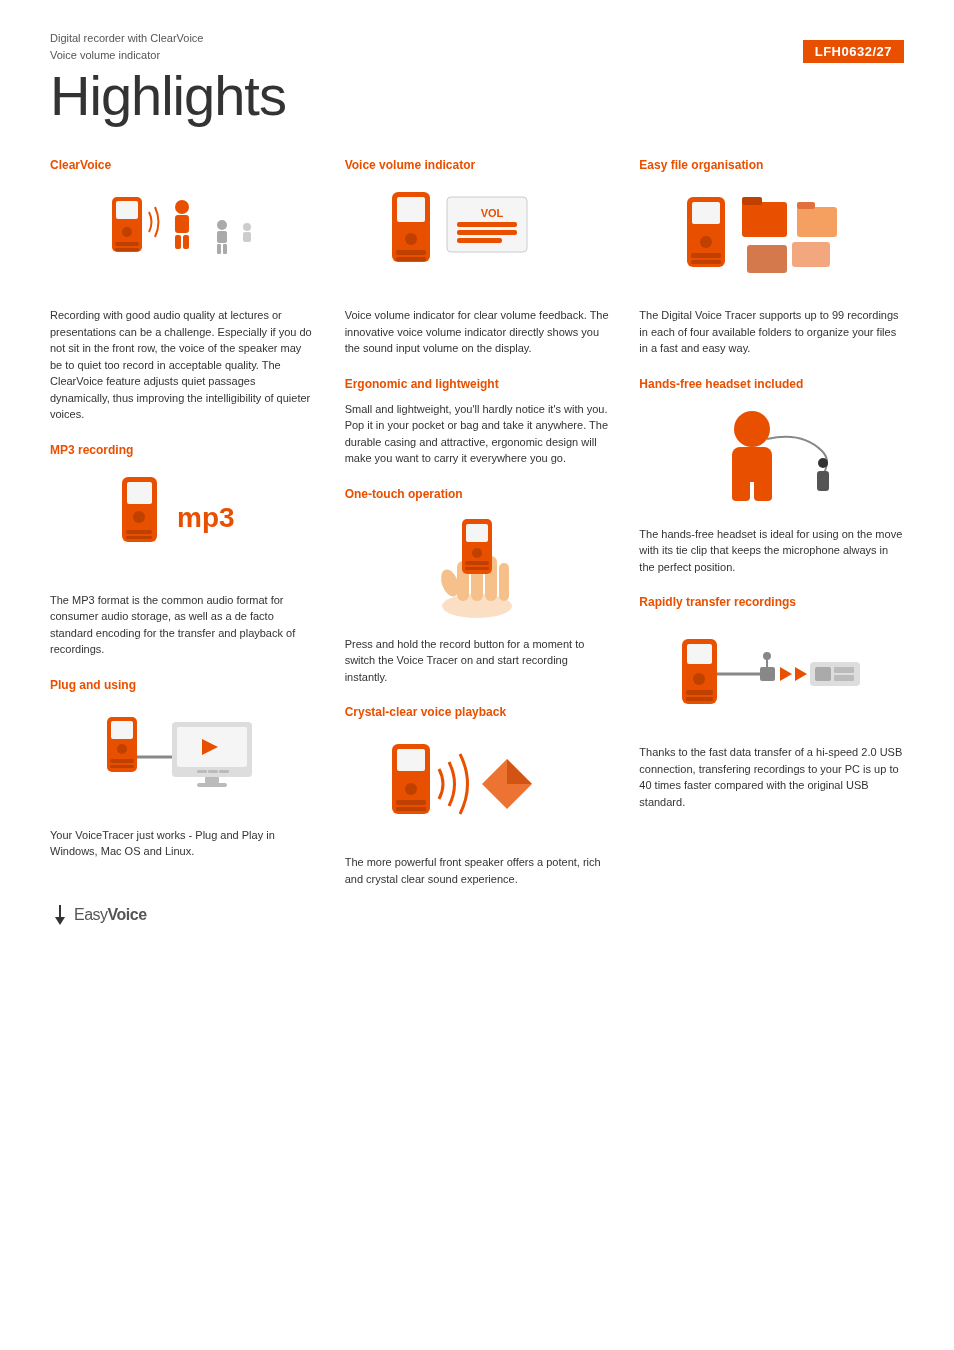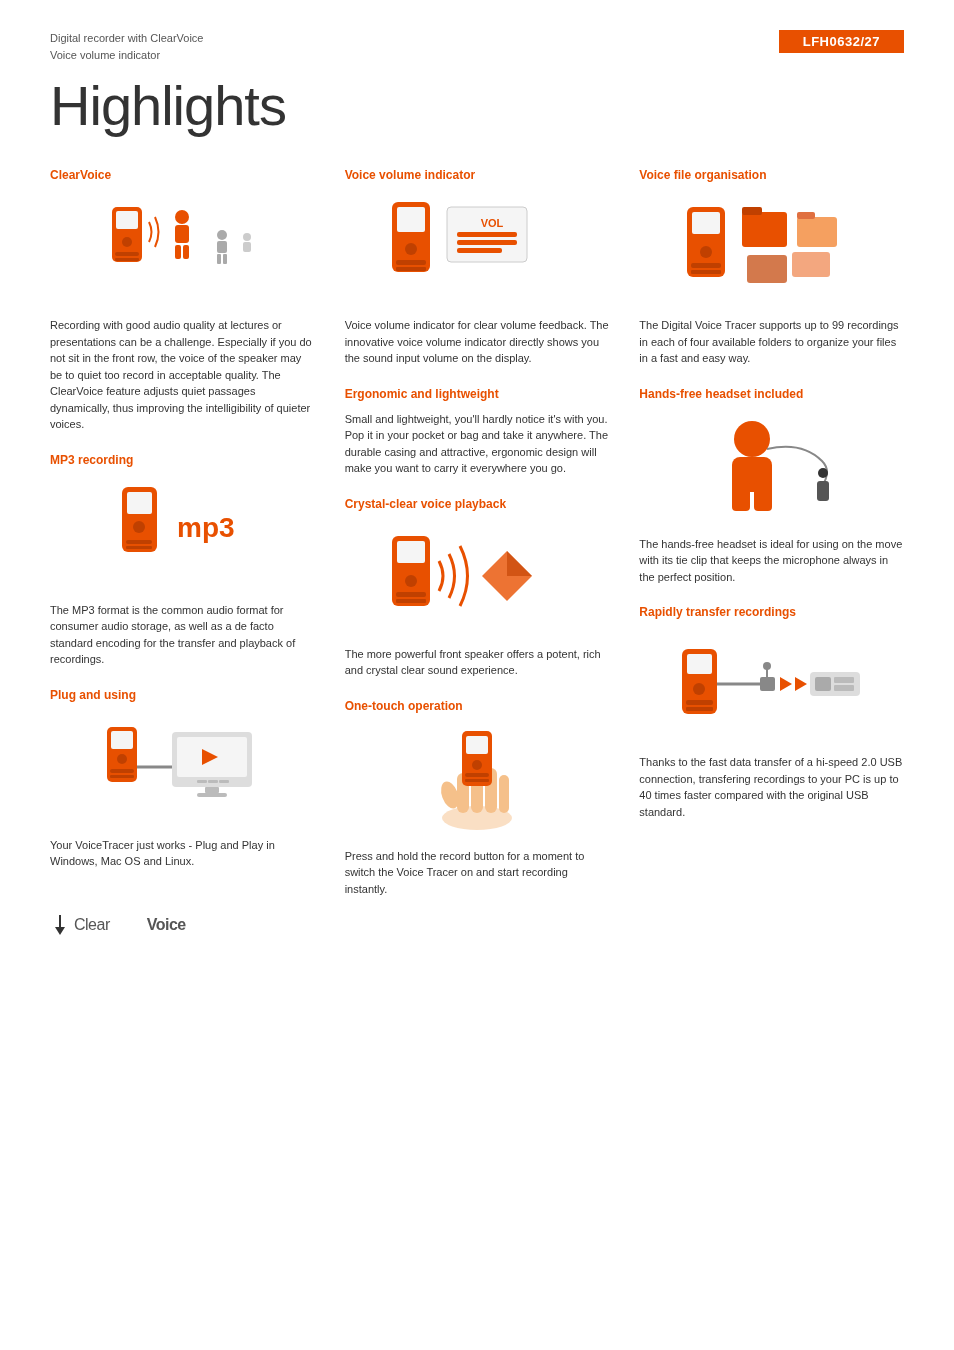--- a/index.html
+++ b/index.html
@@ -14,34 +14,34 @@
 
     .page {
       padding: 30px 50px 60px 50px;
       position: relative;
     }
 
     
     .header {
       display: flex;
       justify-content: space-between;
-      align-items: flex-start;
-      margin-bottom: 10px;
+      align-items: flex-end;
+      margin-bottom: 0;
     }
     .header-left {
       font-size: 11px;
       color: #555;
       line-height: 1.5;
     }
     .header-model {
       background: #e85000;
       color: #fff;
       font-size: 13px;
       font-weight: bold;
-      padding: 4px 24px;
+      padding: 4px 12px;
       letter-spacing: 0.5px;
     }
 
     
     .page-title {
       font-size: 56px;
       font-weight: 300;
       color: #333;
       margin-bottom: 30px;
       letter-spacing: -1px;
@@ -216,20 +216,44 @@
         </div>
         <p class="section-text">Voice volume indicator for clear volume feedback. The innovative voice volume indicator directly shows you the sound input volume on the display.</p>
       </div>
 
       <div style="margin-top:20px">
         <div class="section-heading">Ergonomic and lightweight</div>
         <p class="section-text">Small and lightweight, you'll hardly notice it's with you. Pop it in your pocket or bag and take it anywhere. The durable casing and attractive, ergonomic design will make you want to carry it everywhere you go.</p>
       </div>
 
       <div style="margin-top:20px">
+        <div class="section-heading">One-touch operation</div>
+        <div class="feature-img">
+          <svg width="140" height="110" viewBox="0 0 140 110">
+
+            <ellipse cx="70" cy="95" rx="35" ry="12" fill="#f5c08a" opacity="0.5"></ellipse>
+
+            <rect x="50" y="50" width="12" height="40" rx="6" fill="#f5c08a"></rect>
+            <rect x="64" y="42" width="12" height="48" rx="6" fill="#f5c08a"></rect>
+            <rect x="78" y="45" width="12" height="45" rx="6" fill="#f5c08a"></rect>
+            <rect x="92" y="52" width="10" height="38" rx="5" fill="#f5c08a"></rect>
+
+            <ellipse cx="43" cy="72" rx="8" ry="14" fill="#f5c08a" transform="rotate(-20,43,72)"></ellipse>
+
+            <rect x="55" y="8" width="30" height="55" rx="5" fill="#e85000"></rect>
+            <rect x="59" y="13" width="22" height="18" rx="2" fill="#f5f5f5"></rect>
+            <circle cx="70" cy="42" r="5" fill="#c04000"></circle>
+            <rect x="58" y="50" width="24" height="4" rx="2" fill="#c04000"></rect>
+            <rect x="58" y="56" width="24" height="3" rx="1" fill="#c04000"></rect>
+          </svg>
+        </div>
+        <p class="section-text">Press and hold the record button for a moment to switch the Voice Tracer on and start recording instantly.</p>
+      </div>
+
+      <div style="margin-top:20px">
         <div class="section-heading">Crystal-clear voice playback</div>
         <div class="feature-img">
           <svg width="200" height="100" viewBox="0 0 200 100">
 
             <rect x="15" y="10" width="38" height="70" rx="6" fill="#e85000"></rect>
             <rect x="20" y="15" width="28" height="22" rx="2" fill="#f5f5f5"></rect>
             <circle cx="34" cy="55" r="6" fill="#c04000"></circle>
             <rect x="19" y="66" width="30" height="5" rx="2" fill="#c04000"></rect>
             <rect x="19" y="73" width="30" height="4" rx="1" fill="#c04000"></rect>
 
@@ -237,50 +261,26 @@
             <path d="M72 28 Q83 50 72 72" stroke="#e85000" stroke-width="3" fill="none"></path>
             <path d="M83 20 Q98 50 83 80" stroke="#e85000" stroke-width="3" fill="none"></path>
 
             <polygon points="130,25 155,50 130,75 105,50" fill="#e85000" opacity="0.8"></polygon>
             <polygon points="130,25 155,50 130,50" fill="#c04000" opacity="0.6"></polygon>
           </svg>
         </div>
         <p class="section-text">The more powerful front speaker offers a potent, rich and crystal clear sound experience.</p>
       </div>
 
-      <div style="margin-top:20px">
-        <div class="section-heading">One-touch operation</div>
-        <div class="feature-img">
-          <svg width="140" height="110" viewBox="0 0 140 110">
-
-            <ellipse cx="70" cy="95" rx="35" ry="12" fill="#f5c08a" opacity="0.5"></ellipse>
-
-            <rect x="50" y="50" width="12" height="40" rx="6" fill="#f5c08a"></rect>
-            <rect x="64" y="42" width="12" height="48" rx="6" fill="#f5c08a"></rect>
-            <rect x="78" y="45" width="12" height="45" rx="6" fill="#f5c08a"></rect>
-            <rect x="92" y="52" width="10" height="38" rx="5" fill="#f5c08a"></rect>
-
-            <ellipse cx="43" cy="72" rx="8" ry="14" fill="#f5c08a" transform="rotate(-20,43,72)"></ellipse>
-
-            <rect x="55" y="8" width="30" height="55" rx="5" fill="#e85000"></rect>
-            <rect x="59" y="13" width="22" height="18" rx="2" fill="#f5f5f5"></rect>
-            <circle cx="70" cy="42" r="5" fill="#c04000"></circle>
-            <rect x="58" y="50" width="24" height="4" rx="2" fill="#c04000"></rect>
-            <rect x="58" y="56" width="24" height="3" rx="1" fill="#c04000"></rect>
-          </svg>
-        </div>
-        <p class="section-text">Press and hold the record button for a moment to switch the Voice Tracer on and start recording instantly.</p>
-      </div>
-
     </div>
 
     <div class="col">
 
       <div>
-        <div class="section-heading">Voice file organisation</div>
+        <div class="section-heading">Easy file organisation</div>
         <div class="feature-img">
           <svg width="200" height="100" viewBox="0 0 200 100">
 
             <rect x="15" y="10" width="38" height="70" rx="6" fill="#e85000"></rect>
             <rect x="20" y="15" width="28" height="22" rx="2" fill="#f5f5f5"></rect>
             <circle cx="34" cy="55" r="6" fill="#c04000"></circle>
             <rect x="19" y="66" width="30" height="5" rx="2" fill="#c04000"></rect>
             <rect x="19" y="73" width="30" height="4" rx="1" fill="#c04000"></rect>
 
             <rect x="70" y="15" width="45" height="35" rx="3" fill="#e85000"></rect>
@@ -345,17 +345,17 @@
     </div>
 
   </div>
 
   <div class="footer">
     <svg width="20" height="24" viewBox="0 0 20 24">
       <line x1="10" y1="2" x2="10" y2="18" stroke="#333" stroke-width="2"></line>
       <polygon points="5,14 10,22 15,14" fill="#333"></polygon>
     </svg>
     <span style="font-size:16px; color:#555; letter-spacing:-0.5px;">
-      <span style="font-weight:300;">Clear</span><span style="font-weight:bold;margin-left:37px;">Voice</span>
+      <span style="font-weight:300;">Easy</span><span style="font-weight:bold;">Voice</span>
     </span>
   </div>
 
 </div>
 
 </body></html>

